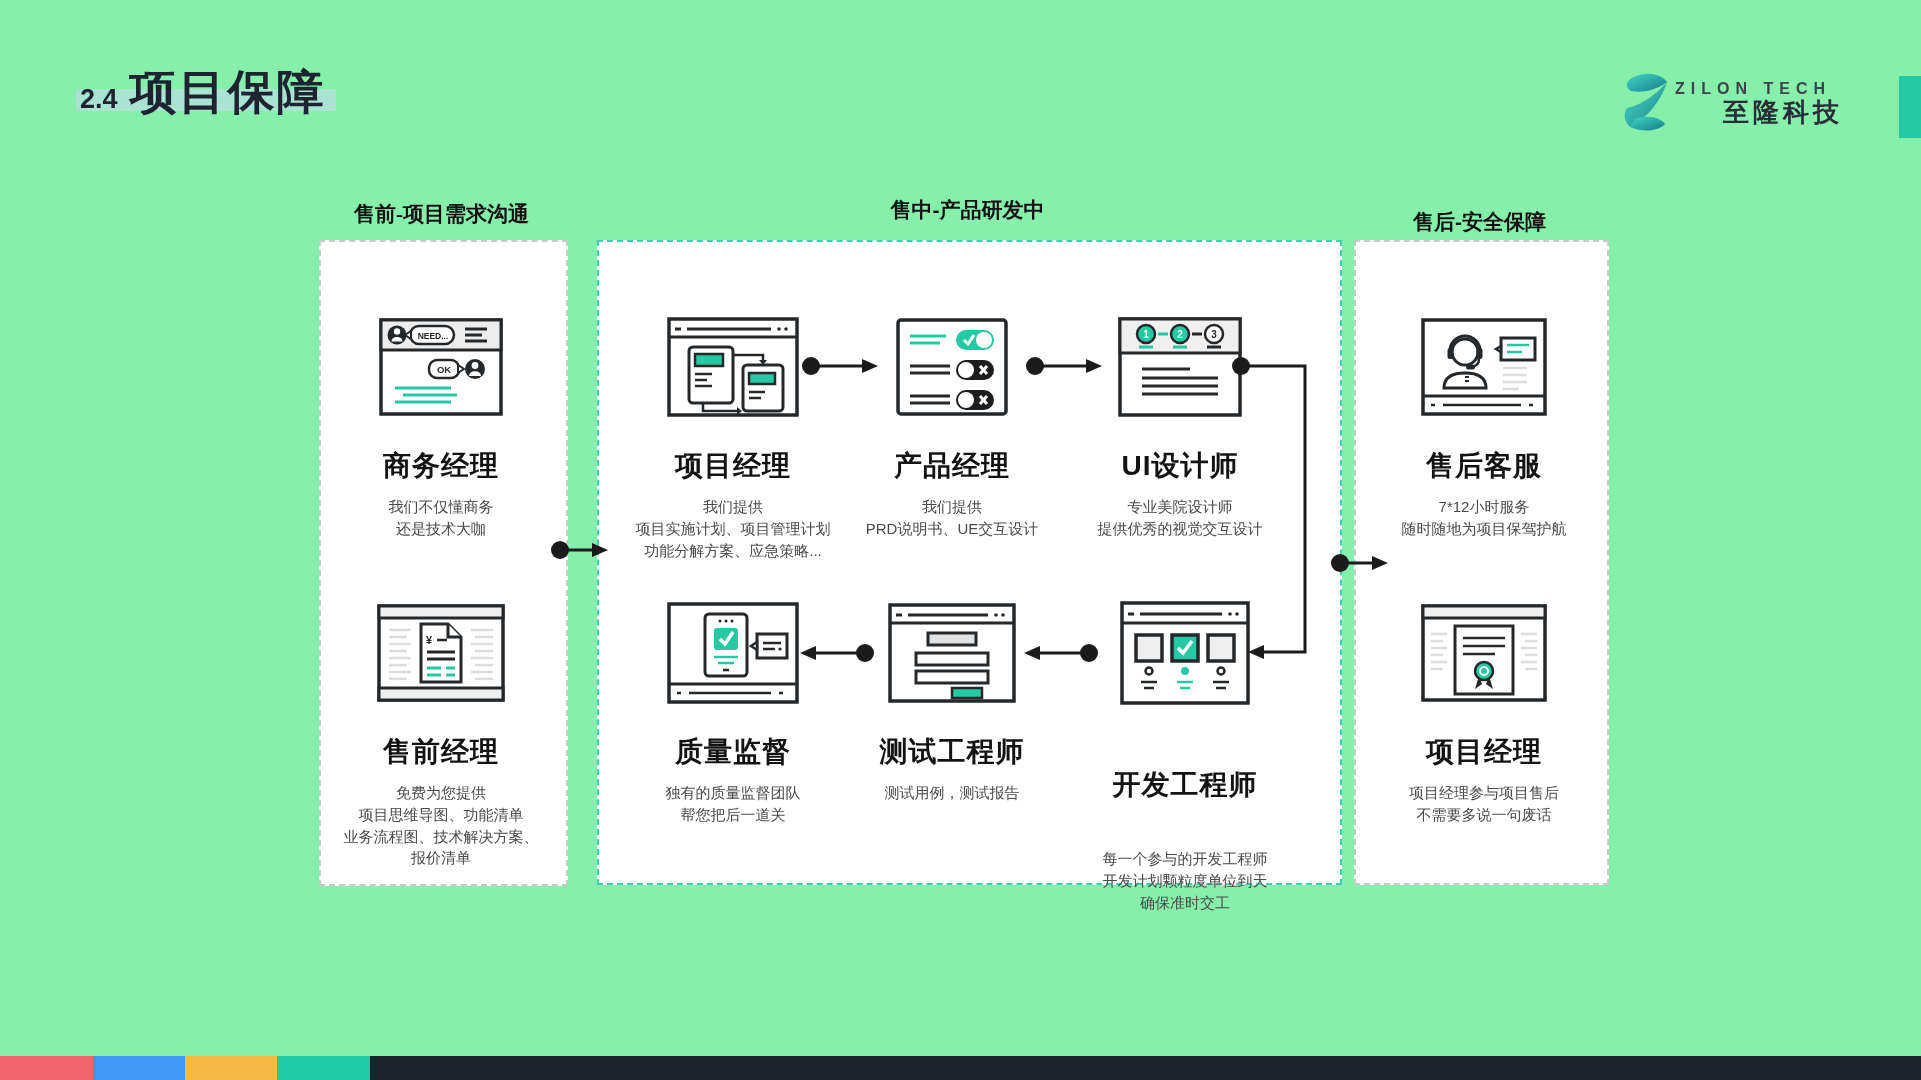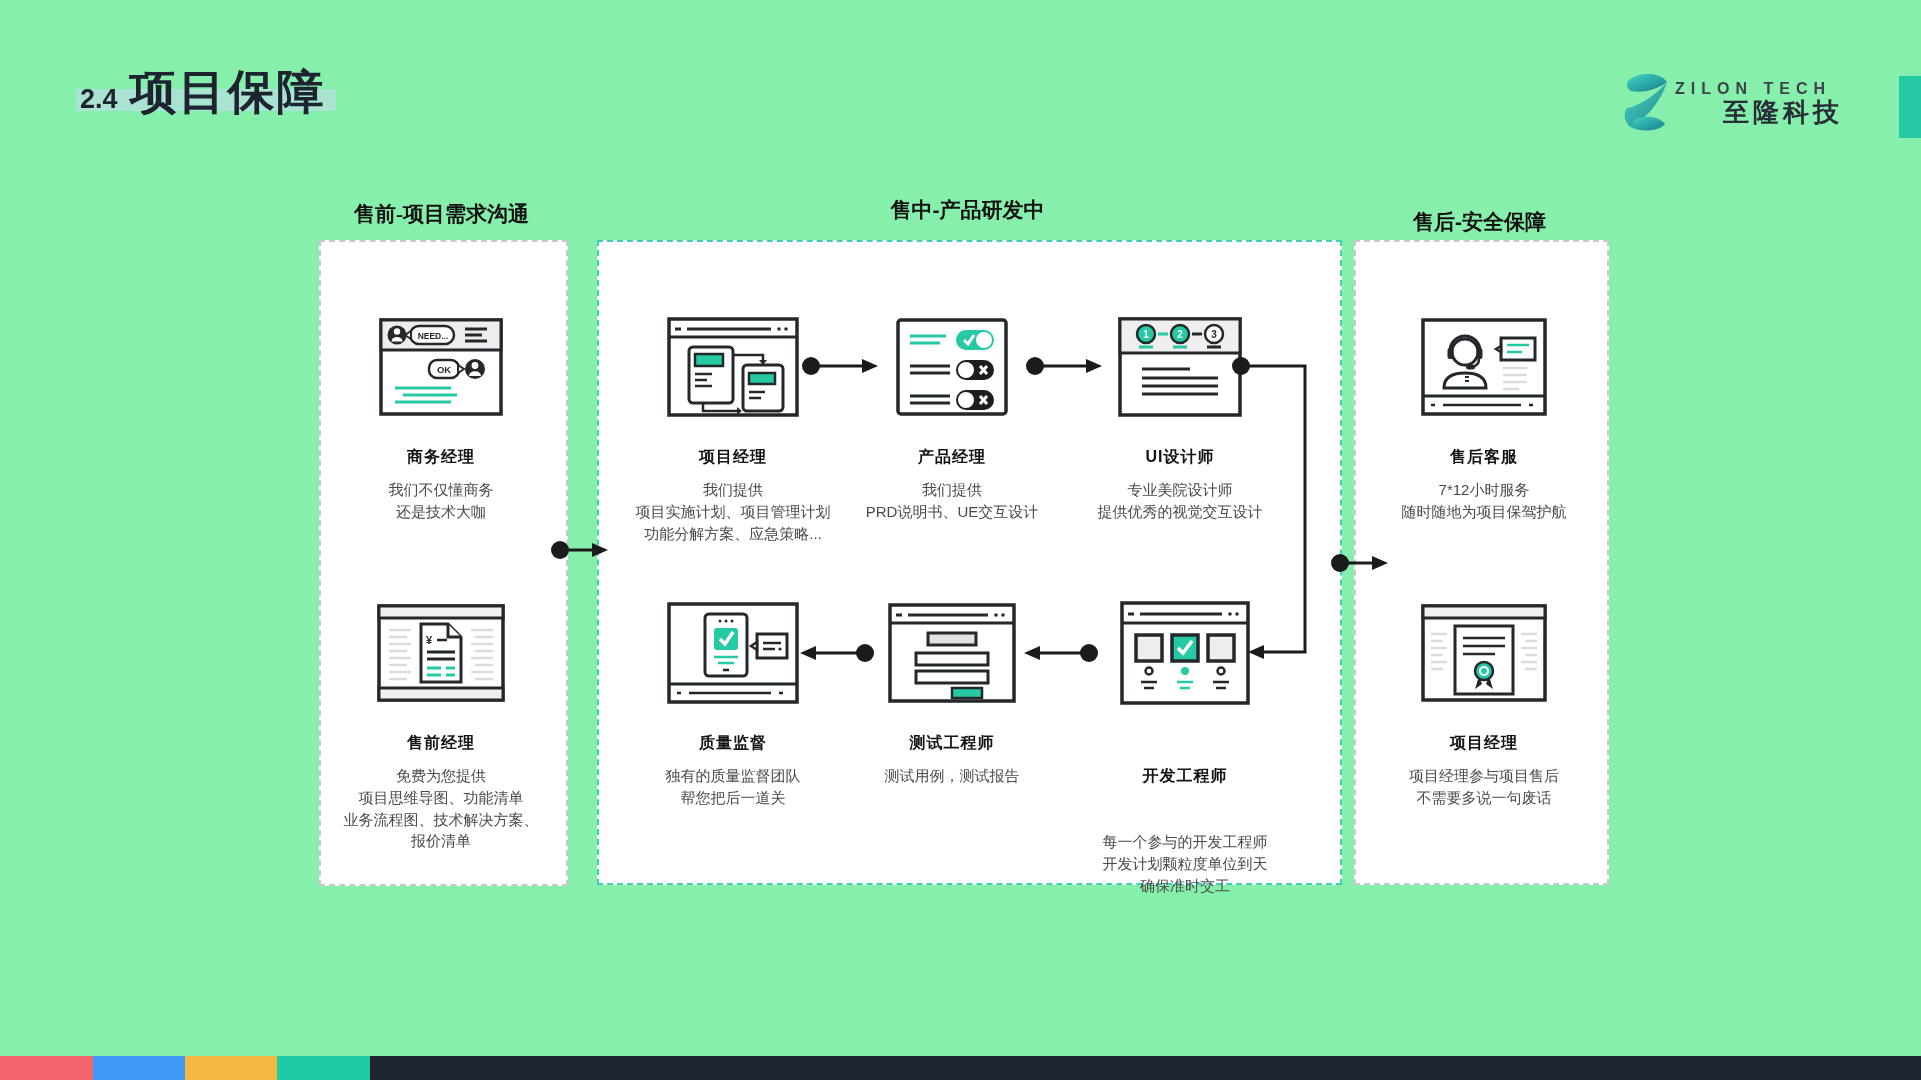--- a/index.html
+++ b/index.html
@@ -15,21 +15,21 @@
   .logo-en{font-size:16px;font-weight:bold;letter-spacing:6px;color:#3d444c;}
   .logo-zh{font-size:26px;font-weight:bold;letter-spacing:4px;color:#272e38;margin-left:48px;}
   .edge-tab{position:absolute;right:0;top:76px;width:22px;height:62px;background:#25C9A4;}
   
   .sec-header{position:absolute;text-align:center;font-size:21px;font-weight:bold;color:#111;}
   .dash-box{position:absolute;border:2px dashed #c9c9c9;background:#fff;}
   .dash-box.teal{border-color:#3fcfb3;}
   
   .card{position:absolute;display:flex;flex-direction:column;align-items:center;text-align:center;}
   .icon-box{height:100px;display:flex;align-items:center;justify-content:center;}
-  .card-title{margin-top:30px;font-size:16px;font-weight:bold;color:#131313;letter-spacing:1px;text-align:right;}
+  .card-title{margin-top:30px;font-size:28px;font-weight:bold;color:#131313;letter-spacing:1px;text-align:right;}
   .card-desc{margin-top:11px;font-size:15px;color:#4a4a4a;line-height:1.45;white-space:pre-line;}
   .arrow{position:absolute;}
   .arrow circle,.arrow polygon{fill:#1b1b1b;}
   .arrow line,.arrow path{stroke:#1b1b1b;stroke-width:3;fill:none;}
   svg text{font-family:"Liberation Sans","DejaVu Sans",sans-serif;}
   
   .footer-stripe{position:absolute;left:0;right:0;bottom:0;height:24px;display:flex;}
   .footer-stripe div{height:100%;}
   .fs-0{width:93px;} .fs-1{width:92px;} .fs-2{width:92px;} .fs-3{width:93px;} .fs-4{flex:1;}
 </style>

